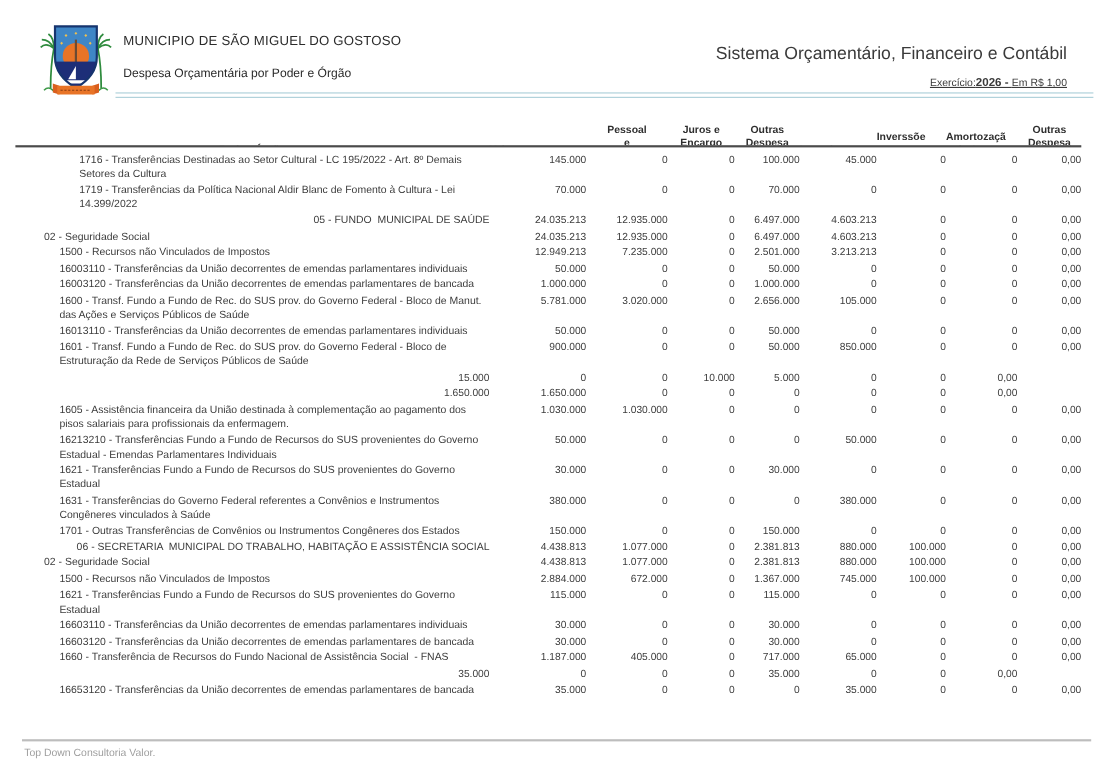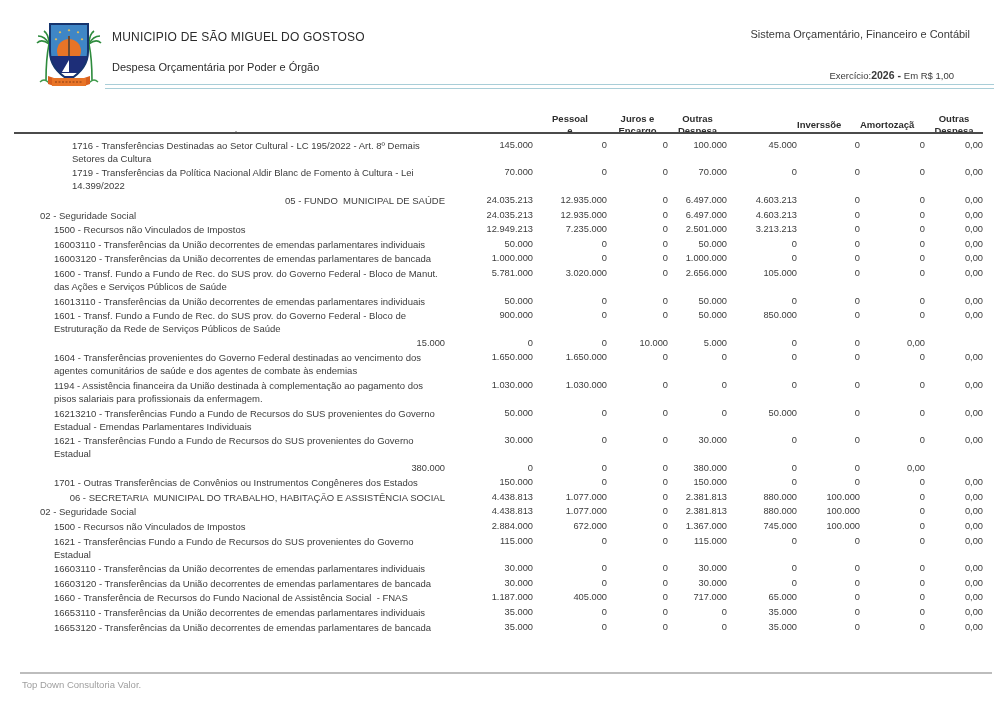--- a/index.html
+++ b/index.html
@@ -4,22 +4,22 @@
 <style>
   * { margin:0; padding:0; box-sizing:border-box; }
   html,body { width:1000px; height:708px; background:#ffffff; overflow:hidden;
               font-family:"Liberation Sans", sans-serif; color:#3c3c3c; }
   .page { position:relative; width:1000px; height:708px; background:#fff; }
 
   
   .logo { position:absolute; left:36px; top:14px; width:66px; height:82px; }
   .muni-title { position:absolute; left:112px; top:30px; font-size:12px; letter-spacing:.2px; color:#2b2b2b; }
   .report-title { position:absolute; left:112px; top:61px; font-size:11px; font-weight:normal; color:#2b2b2b; }
-  .system-name { position:absolute; right:30px; top:28px; font-size:11px; color:#3a3a3a; }
-  .exercise { position:absolute; right:46px; top:69px; font-size:9.5px; color:#3a3a3a; white-space:pre; }
+  .system-name { position:absolute; right:30px; top:41px; font-size:16px; color:#3a3a3a; }
+  .exercise { position:absolute; right:30px; top:69px; font-size:9.5px; color:#3a3a3a; white-space:pre;text-decoration:underline; }
   .exercise .year { font-weight:bold; font-size:10.5px; }
   .teal-rule { position:absolute; left:105px; right:6px; top:84px; height:5px;
                border-top:1.6px solid #a9ced8; border-bottom:1.6px solid #a9ced8; }
 
   
   .grid { display:grid; grid-template-columns:431px 88px 74px 61px 59px 70px 63px 65px 58px; }
   .thead { position:absolute; left:14px; top:93px; width:969px; height:41px;
            border-bottom:2px solid #4b4b4b; overflow:hidden; align-items:end; }
   .th { font-size:9.5px; font-weight:bold; line-height:12px; white-space:pre-wrap; color:#2e2e2e; align-self:end; }
   .th.left { text-align:center; }
@@ -243,32 +243,31 @@
         <div class="cell num">15.000</div>
         <div class="cell num">0</div>
         <div class="cell num">0</div>
         <div class="cell num">10.000</div>
         <div class="cell num">5.000</div>
         <div class="cell num">0</div>
         <div class="cell num">0</div>
         <div class="cell num">0,00</div>
       </div>
       <div class="trow grid">
-        <div class="cell label ind3">1604 - Transferências provenientes do Governo Federal destinadas ao vencimento dos agentes comunitários de saúde e dos agentes de combate às endemias</div>
         <div class="cell num">1.650.000</div>
         <div class="cell num">1.650.000</div>
         <div class="cell num">0</div>
         <div class="cell num">0</div>
         <div class="cell num">0</div>
         <div class="cell num">0</div>
         <div class="cell num">0</div>
         <div class="cell num">0,00</div>
       </div>
       <div class="trow grid">
-        <div class="cell label ind3">1194 - Assistência financeira da União destinada à complementação ao pagamento dos pisos salariais para profissionais da enfermagem.</div>
+        <div class="cell label ind3">1605 - Assistência financeira da União destinada à complementação ao pagamento dos pisos salariais para profissionais da enfermagem.</div>
         <div class="cell num">1.030.000</div>
         <div class="cell num">1.030.000</div>
         <div class="cell num">0</div>
         <div class="cell num">0</div>
         <div class="cell num">0</div>
         <div class="cell num">0</div>
         <div class="cell num">0</div>
         <div class="cell num">0,00</div>
       </div>
       <div class="trow grid">
@@ -287,20 +286,21 @@
         <div class="cell num">30.000</div>
         <div class="cell num">0</div>
         <div class="cell num">0</div>
         <div class="cell num">30.000</div>
         <div class="cell num">0</div>
         <div class="cell num">0</div>
         <div class="cell num">0</div>
         <div class="cell num">0,00</div>
       </div>
       <div class="trow grid">
+        <div class="cell label ind3">1631 - Transferências do Governo Federal referentes a Convênios e Instrumentos Congêneres vinculados à Saúde</div>
         <div class="cell num">380.000</div>
         <div class="cell num">0</div>
         <div class="cell num">0</div>
         <div class="cell num">0</div>
         <div class="cell num">380.000</div>
         <div class="cell num">0</div>
         <div class="cell num">0</div>
         <div class="cell num">0,00</div>
       </div>
       <div class="trow grid">
@@ -385,21 +385,20 @@
         <div class="cell num">1.187.000</div>
         <div class="cell num">405.000</div>
         <div class="cell num">0</div>
         <div class="cell num">717.000</div>
         <div class="cell num">65.000</div>
         <div class="cell num">0</div>
         <div class="cell num">0</div>
         <div class="cell num">0,00</div>
       </div>
       <div class="trow grid">
-        <div class="cell label ind3">16653110 - Transferências da União decorrentes de emendas parlamentares individuais</div>
         <div class="cell num">35.000</div>
         <div class="cell num">0</div>
         <div class="cell num">0</div>
         <div class="cell num">0</div>
         <div class="cell num">35.000</div>
         <div class="cell num">0</div>
         <div class="cell num">0</div>
         <div class="cell num">0,00</div>
       </div>
       <div class="trow grid">

